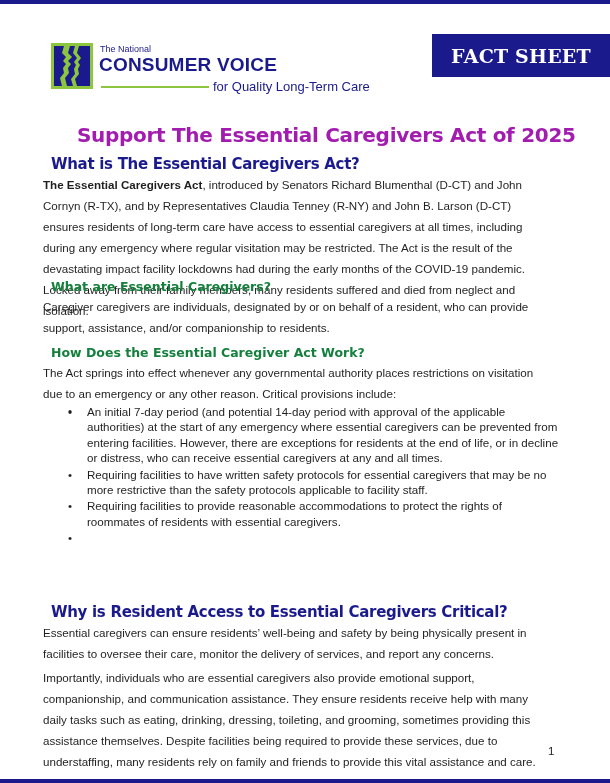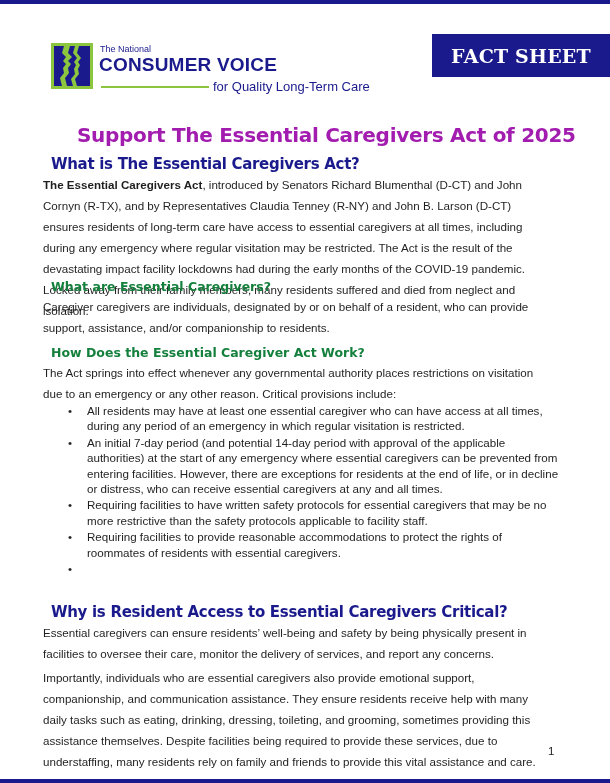--- a/index.html
+++ b/index.html
@@ -80,21 +80,21 @@
 <h2 class="h2" style="top:155px;">What is The Essential Caregivers Act?</h2>
 <p class="para" style="top:174px;"><b>The Essential Caregivers Act</b><span>, introduced by Senators Richard Blumenthal (D-CT) and John Cornyn (R-TX), and by Representatives Claudia Tenney (R-NY) and John B. Larson (D-CT) ensures residents of long-term care have access to essential caregivers at all times, including during any emergency where regular visitation may be restricted. The Act is the result of the devastating impact facility lockdowns had during the early months of the COVID-19 pandemic. Locked away from their family members, many residents suffered and died from neglect and isolation.</span></p>
 
 <h3 class="h3" style="top:279px;">What are Essential Caregivers?</h3>
 <p class="para" style="top:296px;">Caregiver caregivers are individuals, designated by or on behalf of a resident, who can provide support, assistance, and/or companionship to residents.</p>
 
 <h3 class="h3" style="top:345px;">How Does the Essential Caregiver Act Work?</h3>
 <p class="para" style="top:362px;">The Act springs into effect whenever any governmental authority places restrictions on visitation due to an emergency or any other reason. Critical provisions include:</p>
 
 <ul class="bullets">
-  <li><span class="dot">•</span><span>All residents may have at least one essential caregiver who can have access at all times, during any period of an emergency in which regular visitation is restricted.</span></li>
+  <li><span class="dot">•</span></li>
   <li><span class="dot">•</span><span>An initial 7-day period (and potential 14-day period with approval of the applicable authorities) at the start of any emergency where essential caregivers can be prevented from entering facilities. However, there are exceptions for residents at the end of life, or in decline or distress, who can receive essential caregivers at any and all times.</span></li>
   <li><span class="dot">•</span><span>Requiring facilities to have written safety protocols for essential caregivers that may be no more restrictive than the safety protocols applicable to facility staff.</span></li>
   <li><span class="dot">•</span><span>Requiring facilities to provide reasonable accommodations to protect the rights of roommates of residents with essential caregivers.</span></li>
   <li><span class="dot">•</span></li>
 </ul>
 
 <h2 class="h2" style="top:603px;">Why is Resident Access to Essential Caregivers Critical?</h2>
 <p class="para" style="top:622px;">Essential caregivers can ensure residents’ well-being and safety by being physically present in facilities to oversee their care, monitor the delivery of services, and report any concerns.</p>
 <p class="para" style="top:667px;">Importantly, individuals who are essential caregivers also provide emotional support, companionship, and communication assistance. They ensure residents receive help with many daily tasks such as eating, drinking, dressing, toileting, and grooming, sometimes providing this assistance themselves. Despite facilities being required to provide these services, due to understaffing, many residents rely on family and friends to provide this vital assistance and care.</p>
 

